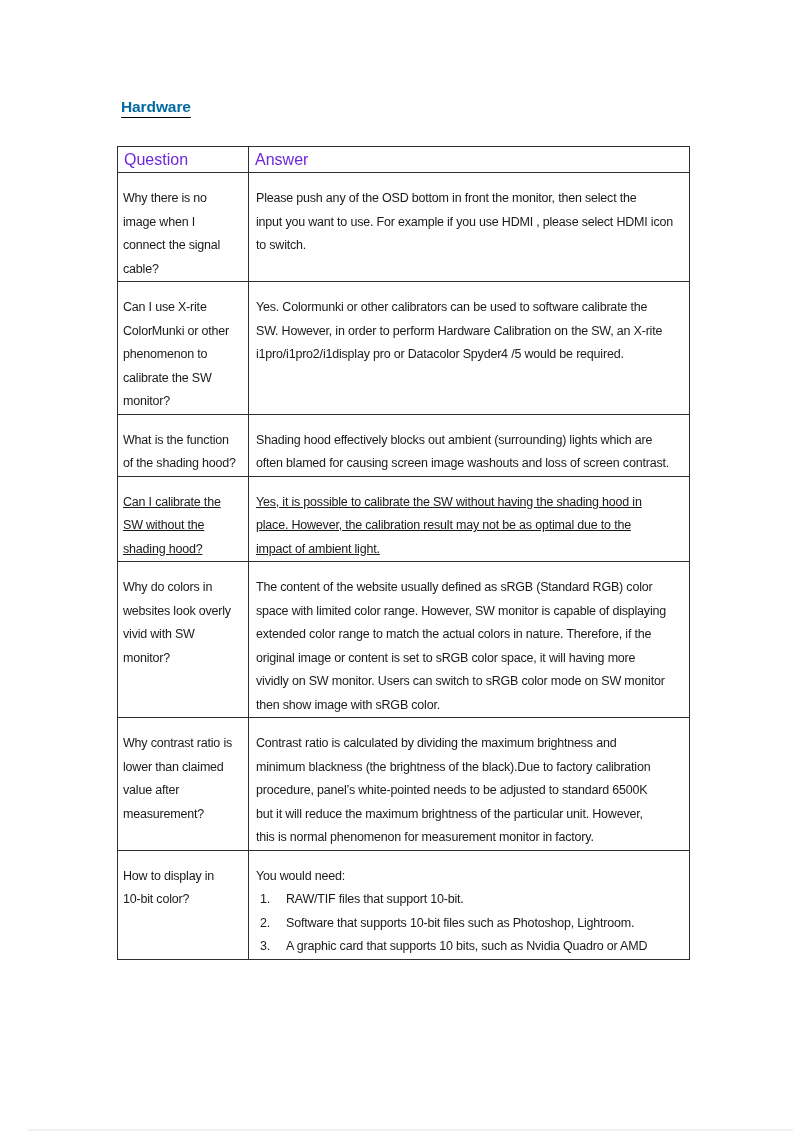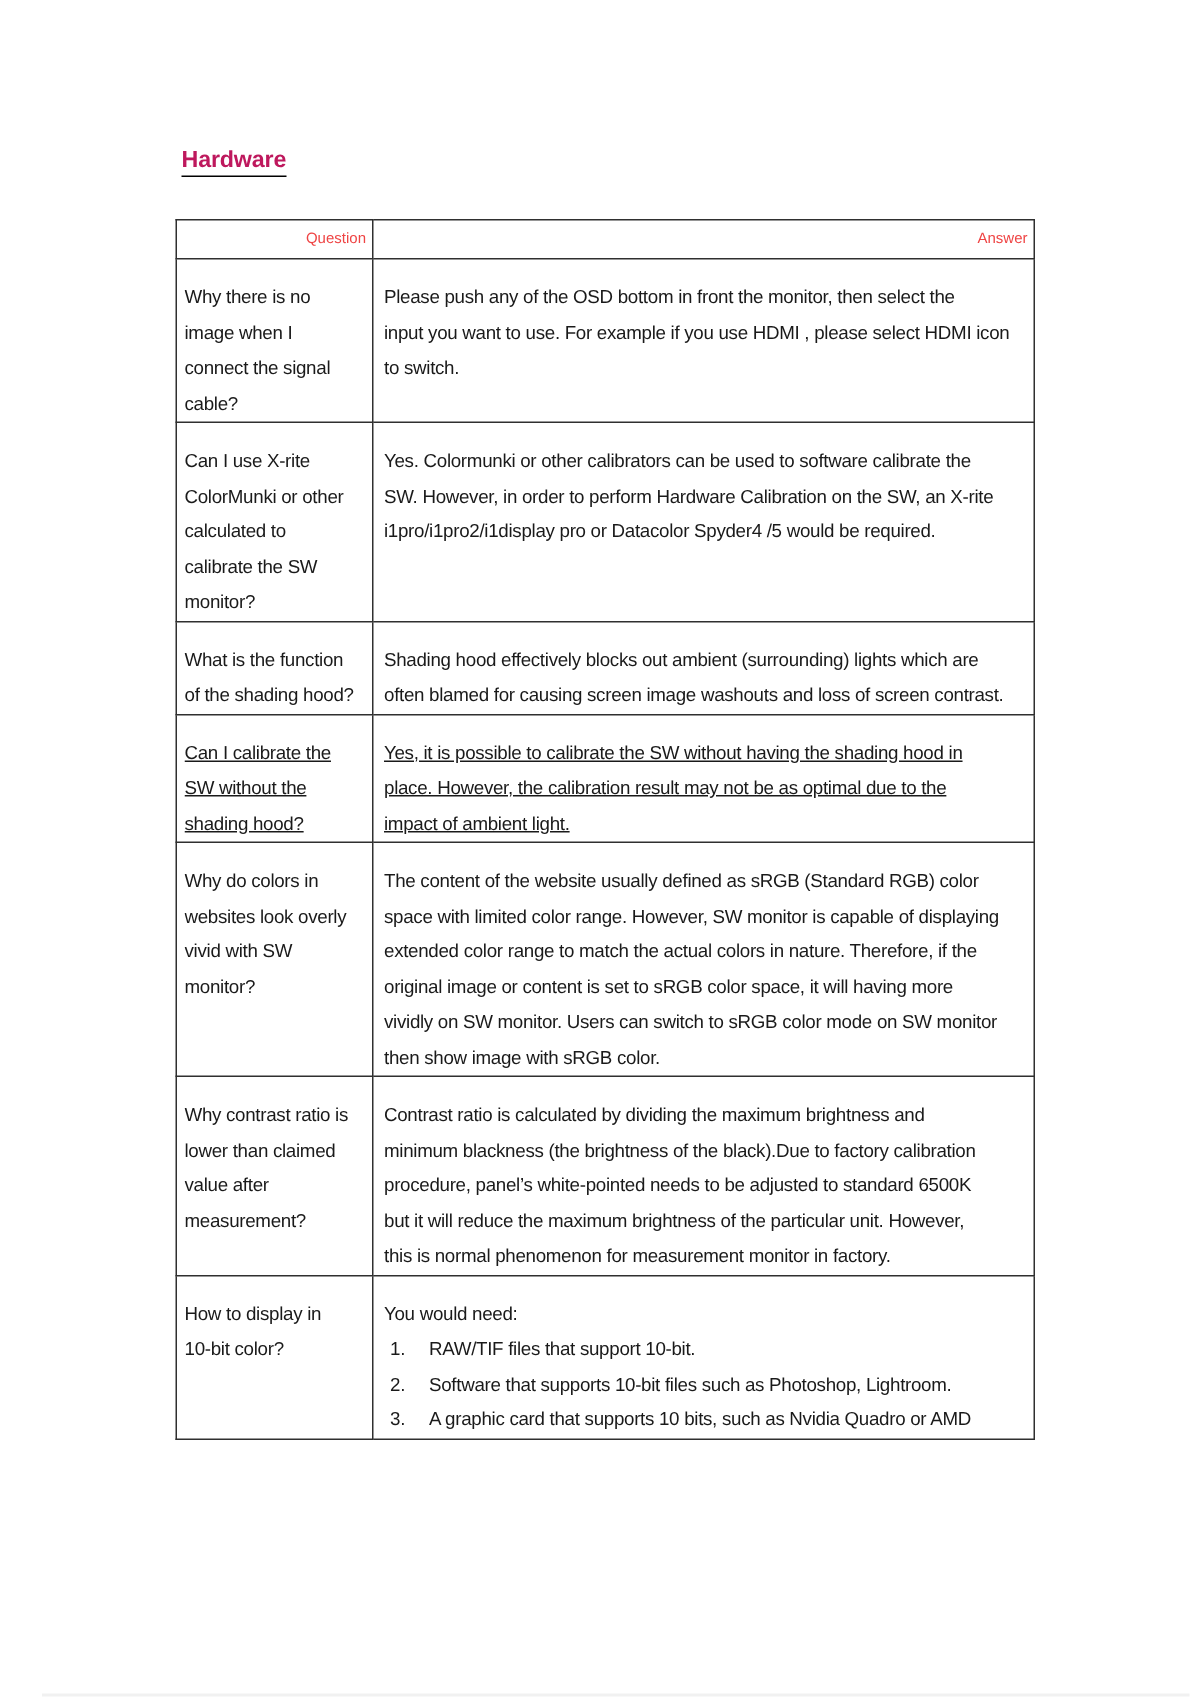--- a/index.html
+++ b/index.html
@@ -12,21 +12,21 @@
     background: #ffffff;
     overflow: hidden;
   }
   .heading {
     position: absolute;
     left: 121px;
     top: 98px;
     font-size: 15.5px;
     font-weight: 700;
     letter-spacing: -0.1px;
-    color: #be185d;
+    color: #0369a1;
     border-bottom: 1.6px solid #000000;
     padding-bottom: 1px;
     display: inline-block;
   }
   table.faq {
     position: absolute;
     left: 117px;
     top: 146px;
     width: 572px;
     border-collapse: collapse;
@@ -34,26 +34,25 @@
   }
   table.faq td {
     border: 1px solid #2f2f2f;
     vertical-align: top;
     overflow: hidden;
   }
   .col-q { width: 131px; }
   .col-a { width: 441px; }
   tr.hdr { height: 26px; }
   td.hdr-cell {
-    font-size: 10px;
-    color: #ef4444;
+    font-size: 16px;
+    color: #6d28d9;
     padding: 2px 4px 0 6px;
     line-height: 21px;
     white-space: nowrap;
-    text-align: right;
   }
   td.cell {
     font-size: 12.5px;
     letter-spacing: -0.2px;
     padding-top: 14px;
   }
   td.q-cell { padding-left: 5px; padding-right: 2px; }
   td.a-cell { padding-left: 7px; padding-right: 2px; }
   .line {
     line-height: 23.5px;
@@ -105,21 +104,21 @@
           <td class="cell a-cell">
             <div class="line">Please push any of the OSD bottom in front the monitor, then select the</div>
             <div class="line">input you want to use. For example if you use HDMI , please select HDMI icon</div>
             <div class="line">to switch.</div>
           </td>
         </tr>
         <tr style="height: 121px;">
           <td class="cell q-cell">
             <div class="line">Can I use X-rite</div>
             <div class="line">ColorMunki or other</div>
-            <div class="line">calculated to</div>
+            <div class="line">phenomenon to</div>
             <div class="line">calibrate the SW</div>
             <div class="line">monitor?</div>
           </td>
           <td class="cell a-cell">
             <div class="line">Yes. Colormunki or other calibrators can be used to software calibrate the</div>
             <div class="line">SW. However, in order to perform Hardware Calibration on the SW, an X-rite</div>
             <div class="line">i1pro/i1pro2/i1display pro or Datacolor Spyder4 /5 would be required.</div>
           </td>
         </tr>
         <tr style="height: 49px;">

